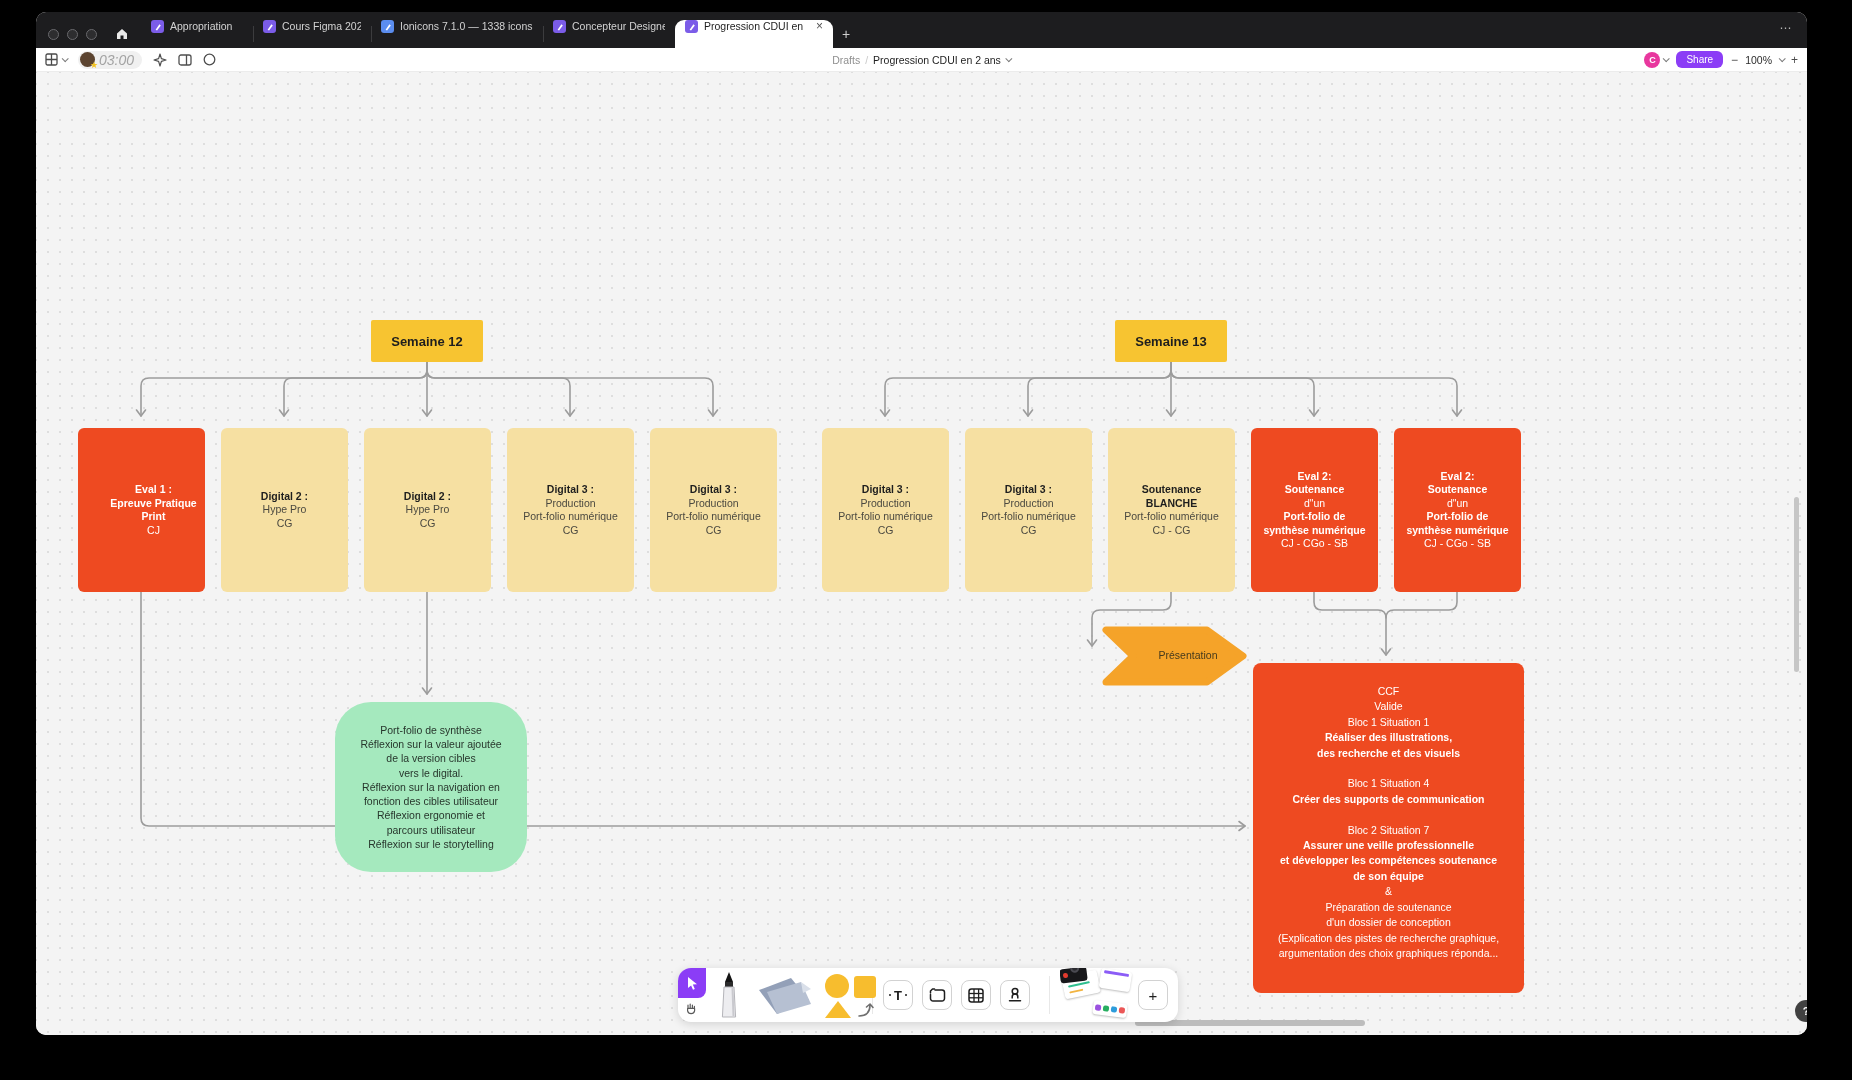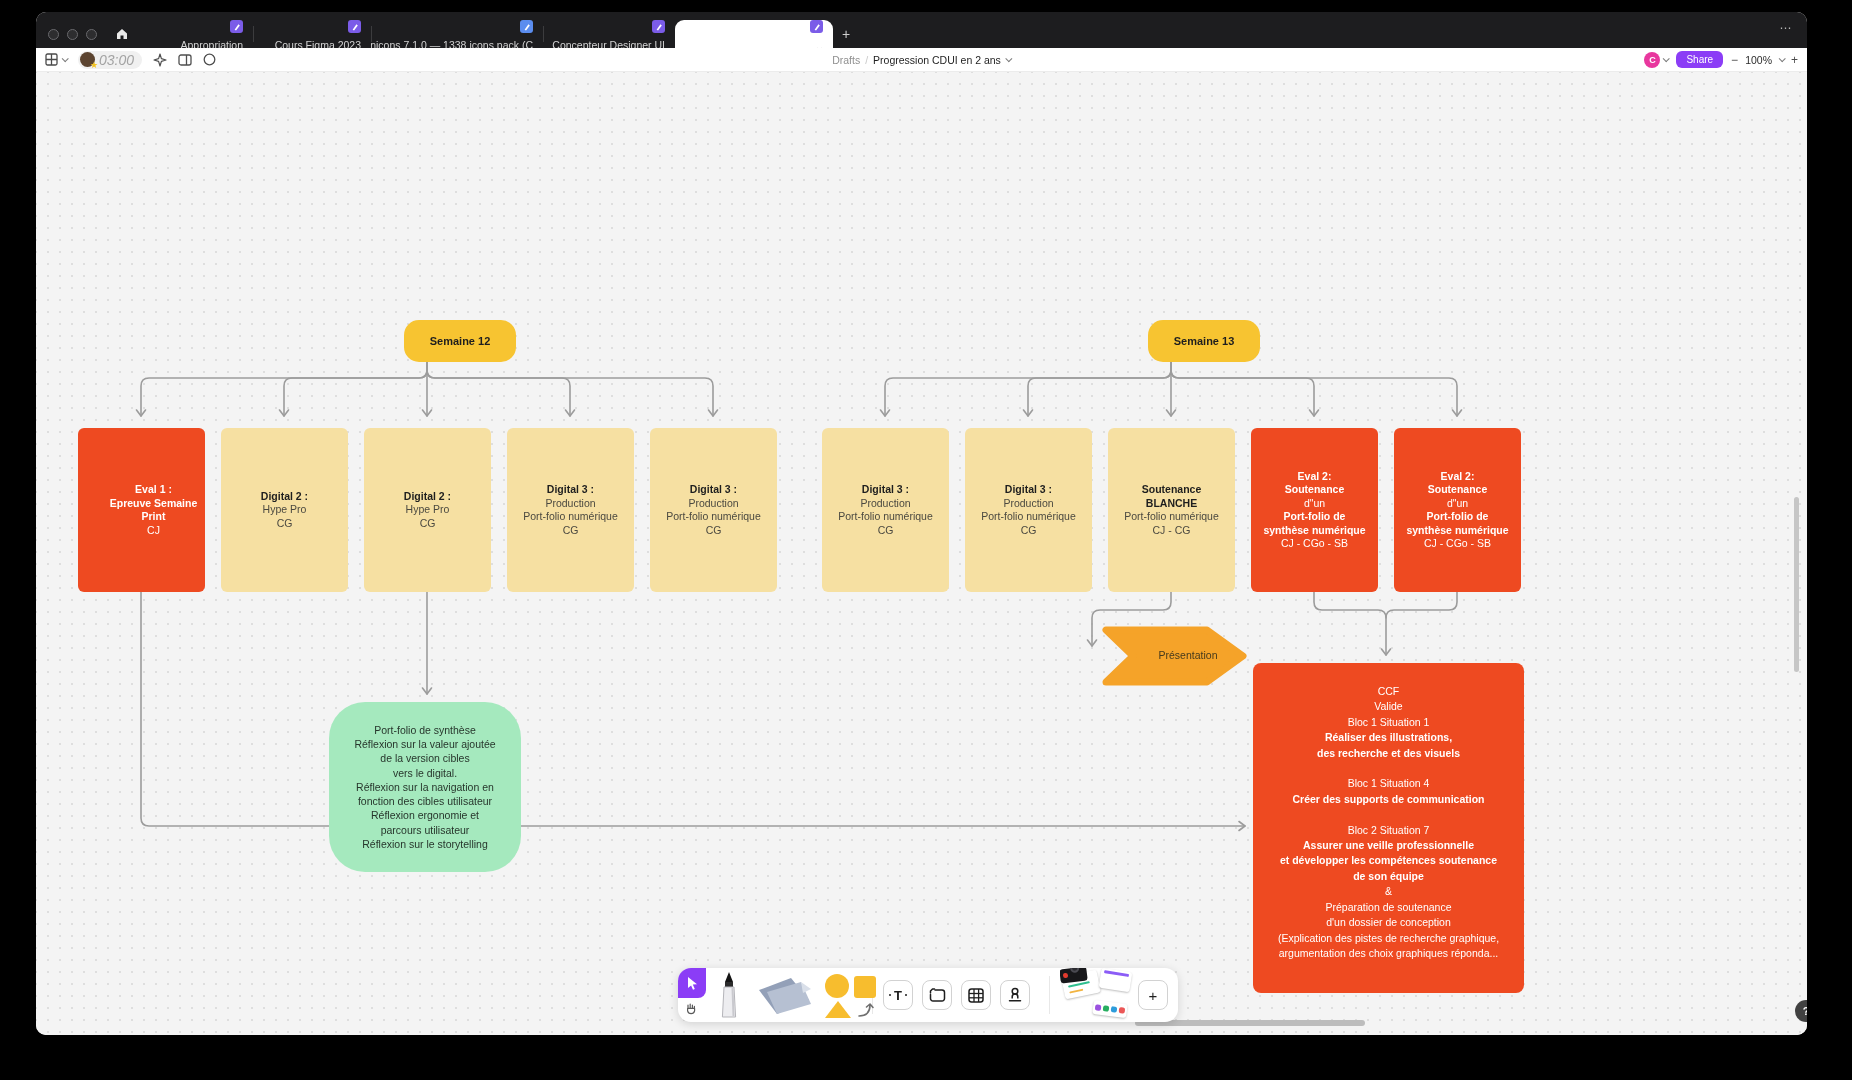--- a/index.html
+++ b/index.html
@@ -9,22 +9,22 @@
   
   #window { position:absolute; left:36px; top:12px; width:1771px; height:1023px;
             border-radius:10px; overflow:hidden; background:#fff;
             display:flex; flex-direction:column; }
 
   
   #tabstrip { height:36px; background:#1d1d1f; display:flex; align-items:flex-end; flex:0 0 auto; }
   #traffic { display:flex; gap:8px; align-items:center; height:28px; padding:0 12px 0 12px; }
   .tl { width:11px; height:11px; border-radius:50%; background:#2d2d2f; border:1.5px solid #69696d; }
   #home-btn { width:26px; height:28px; display:grid; place-items:center; margin-right:6px; }
-  .tab { height:28px; display:flex; align-items:flex-end; gap:6px; padding:0 10px;
-         color:#d2d2d2; font-size:10.5px; white-space:nowrap; overflow:hidden; position:relative;flex-direction:column; }
+  .tab { height:28px; display:flex; align-items:flex-start; gap:6px; padding:0 10px;
+         color:#d2d2d2; font-size:10.5px; white-space:nowrap; overflow:hidden; position:relative; }
   .tab + .tab::before { content:""; position:absolute; left:0; top:6px; bottom:6px; width:1px; background:#3c3c3e; }
   .tab .lbl { overflow:hidden; text-overflow:clip; }
   .tab.active { background:#fff; color:#1e1e1e; border-radius:9px 9px 0 0; font-weight:400; }
   .tab.active::before { display:none; }
   .fav { width:13px; height:13px; border-radius:3px; flex:0 0 auto; display:grid; place-items:center; }
   .tab .close { color:#8a8a8a; font-size:12px; margin-left:4px; line-height:1; }
   .tab.active .close { color:#555; }
   #new-tab { width:26px; height:28px; display:grid; place-items:center; color:#cfcfcf; font-size:14px; }
   #tab-overflow { margin-left:auto; align-self:center; color:#b5b5b5; font-size:12px; letter-spacing:1.5px; padding:0 14px 4px 0; }
 
@@ -52,33 +52,33 @@
   #zoomctl { display:flex; align-items:center; gap:7px; color:#4c4c4c; font-size:12px; }
   #zoomctl .pct { font-size:10.5px; color:#2c2c2c; }
 
   
   #canvas { position:relative; flex:1; background:#f4f4f4; overflow:hidden;
             background-image:radial-gradient(circle,#dedede 1px, transparent 1.3px);
             background-size:12px 12px; background-position:6px 6px; }
   #connectors { position:absolute; inset:0; width:1771px; height:963px; }
 
   .week { position:absolute; top:248px; width:112px; height:42px; background:var(--week-yellow,#f7c431);
-          border-radius:15px; display:flex; align-items:center; justify-content:center;
-          font-size:11px; font-weight:600; color:#1e1e1e;margin-left:33px; }
+          border-radius:2px; display:flex; align-items:center; justify-content:center;
+          font-size:13px; font-weight:600; color:#1e1e1e; }
   #week12 { left:335px; } #week13 { left:1079px; }
 
   .card { position:absolute; top:356px; width:127px; height:164px; border-radius:6px;
           display:flex; flex-direction:column; justify-content:center; align-items:center;
           text-align:center; font-size:10.5px; line-height:13.5px; padding:4px; }
   .card.yellow { background:var(--card-yellow,#f6e0a2); color:#4b4940; }
   .card.red    { background:var(--card-red,#ee4a21); color:#fff; }
   .card .b { font-weight:700; }
   .card.yellow .b { color:#1e1e1e; }
 
-  #green-note { position:absolute; left:293px; top:630px; width:192px; height:170px;
+  #green-note { position:absolute; left:299px; top:630px; width:192px; height:170px;
                 background:var(--note-green,#a5e9be); border-radius:36px; display:flex; flex-direction:column;
                 justify-content:center; align-items:center; text-align:center;
                 font-size:10.5px; line-height:14.2px; color:#27362c; }
 
   #ccf-box { position:absolute; left:1217px; top:591px; width:271px; height:330px;
              background:var(--card-red,#ee4a21); border-radius:8px; color:#fff;
              display:flex; flex-direction:column; align-items:center; text-align:center;
              font-size:10.5px; line-height:15.4px; padding-top:21px; }
   #ccf-box .b { font-weight:700; }
 
@@ -290,21 +290,21 @@
 
       <polygon points="1070,558 1171,558 1207,584 1171,610 1070,610 1097,584" style="fill:var(--arrow-orange,#f5a329);stroke:var(--arrow-orange,#f5a329);stroke-width:7;stroke-linejoin:round"></polygon>
     </svg>
 
     <div id="week12" class="week">Semaine 12</div>
     <div id="week13" class="week">Semaine 13</div>
 
     <div id="cards-layer">
         <div class="card red" style="left: 42px; padding-left: 28px;">
           <div class="line b">Eval 1 :</div>
-          <div class="line b">Epreuve Semaine</div>
+          <div class="line b">Epreuve Pratique</div>
           <div class="line b">Print</div>
           <div class="line">CJ</div>
         </div>
         <div class="card yellow" style="left: 185px;">
           <div class="line b">Digital 2 :</div>
           <div class="line">Hype Pro</div>
           <div class="line">CG</div>
         </div>
         <div class="card yellow" style="left: 328px;">
           <div class="line b">Digital 2 :</div>

